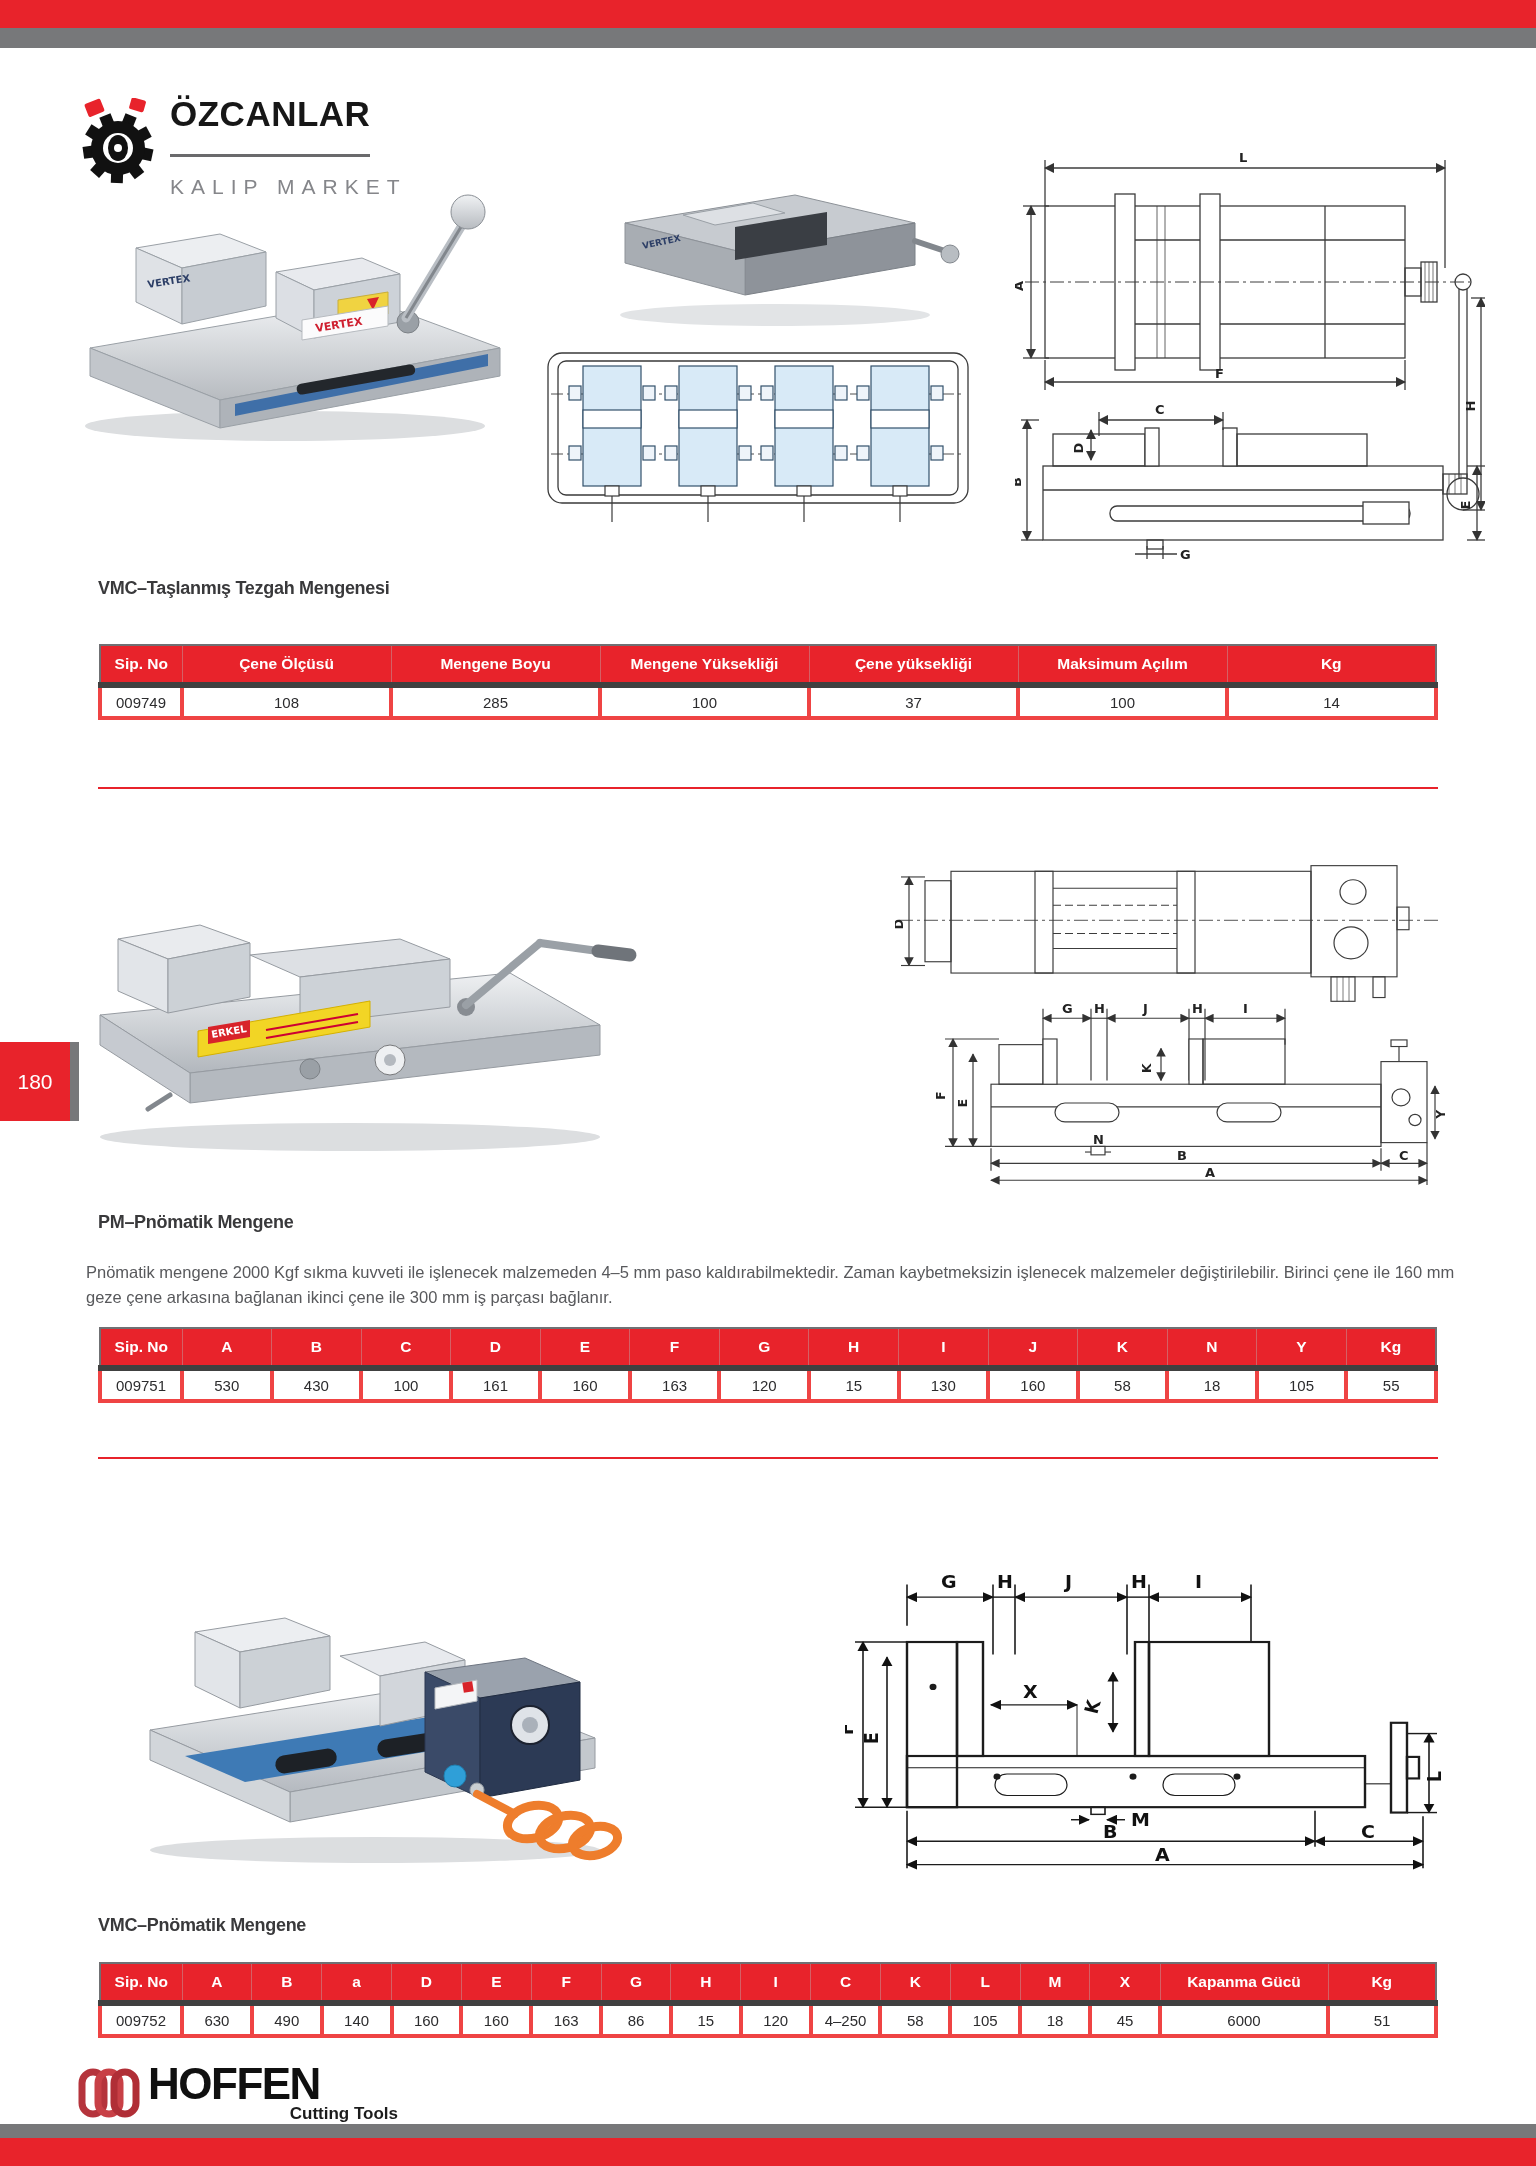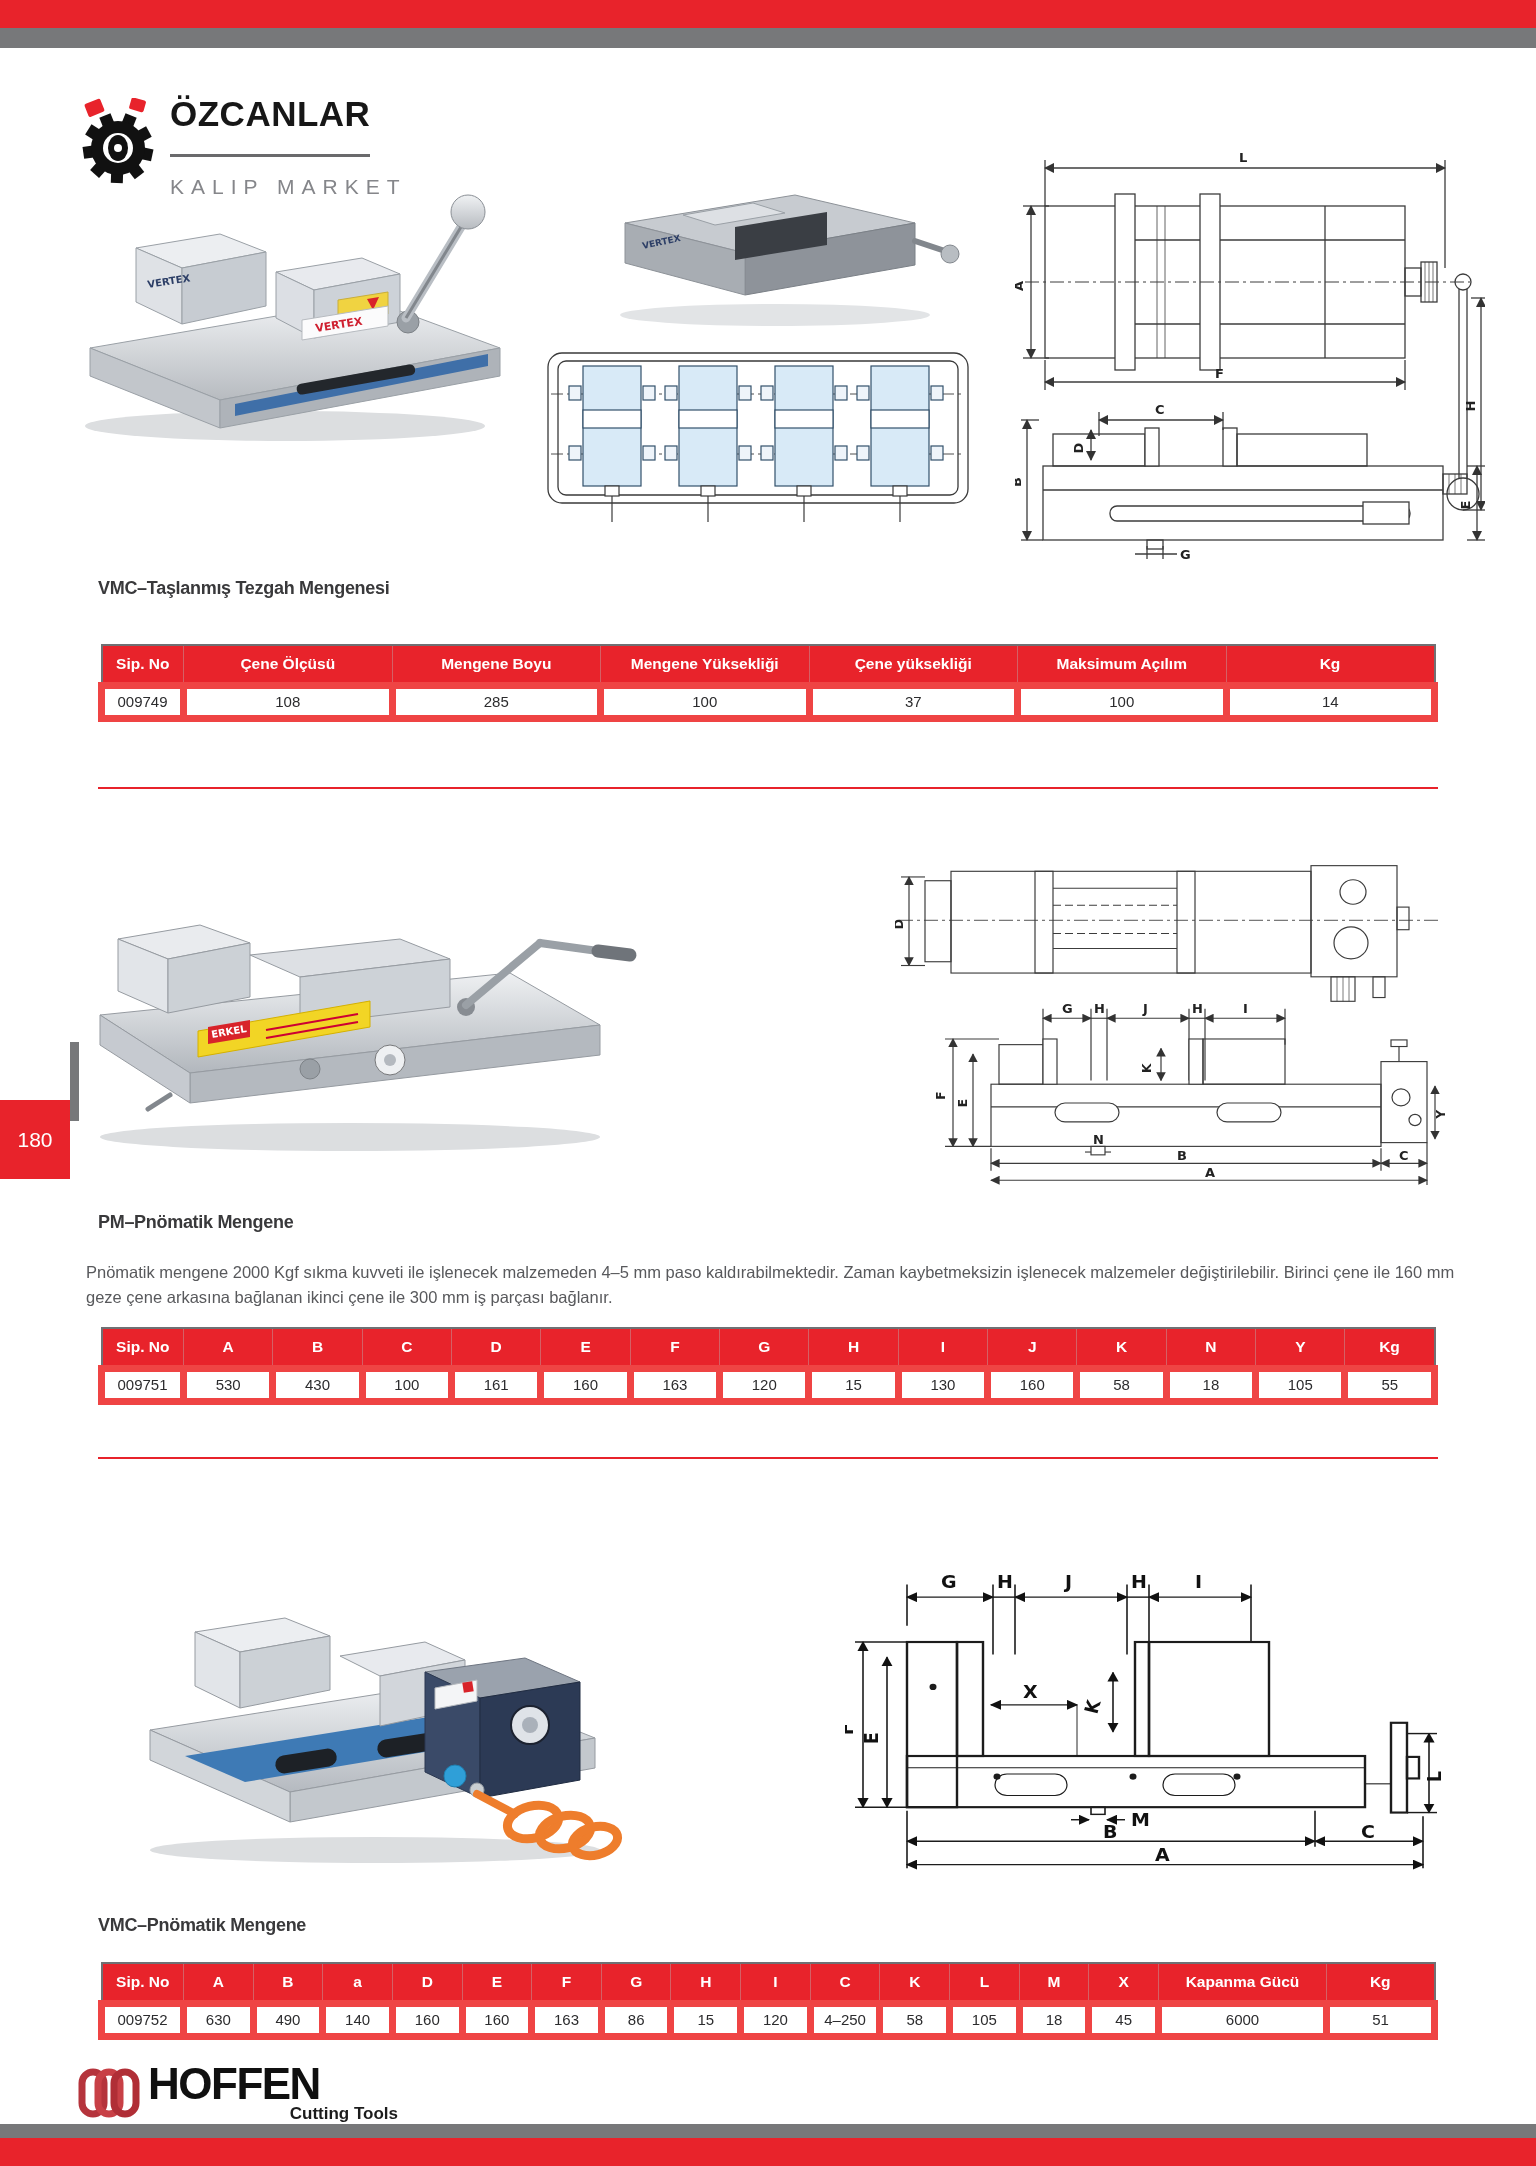--- a/index.html
+++ b/index.html
@@ -23,21 +23,21 @@
 
   .divider { height:2px; background:#e8232b; }
 
   
   .spec { table-layout:fixed; border-collapse:collapse; width:1340px; background:#fff;
           border:2px solid #707073; }
   .spec th { background:#e8232b; color:#fff; font-size:15.5px; font-weight:bold;
              height:40px; border-right:1px solid #d46065; border-bottom:6px solid #404040;
              text-align:center; padding:0 12px; }
   .spec td { height:33px; font-size:15px; color:#2c2c2e; text-align:center;
-             border:7px solid #ef4444; }
+             border:4px solid #ef4444; }
   .spec th:first-child { width:82px; }
   #t3 th:nth-child(16) { width:168px; }
   #t3 th:nth-child(17) { width:108px; }
 
   
   .page-tab { background:#e8232b; width:70px; height:79px; color:#fff; font-size:21px;
               display:flex; align-items:center; justify-content:center; }
   .page-tab-strip { background:#77787a; width:9px; height:79px; }
 
   
@@ -392,21 +392,21 @@
     <text class="dim" x="256" y="221" transform="rotate(-90 256 221)" text-anchor="middle">K</text>
     <text class="dim" x="50" y="250" transform="rotate(-90 50 250)" text-anchor="middle">F</text>
     <text class="dim" x="72" y="258" transform="rotate(-90 72 258)" text-anchor="middle">E</text>
     <text class="dim" x="550" y="270" transform="rotate(-90 550 270)" text-anchor="middle">Y</text>
     <text class="dim" x="198" y="302" font-size="11">N</text>
     <text class="dim" x="282" y="318">B</text>
     <text class="dim" x="504" y="318">C</text>
     <text class="dim" x="310" y="336">A</text>
   </svg>
 
-  <div class="abs page-tab" style="left:0;top:1100px;">
+  <div class="abs page-tab" style="left:0;top:1042px;">
     <span>180</span>
   </div>
   <div class="abs page-tab-strip" style="left:70px;top:1042px;"></div>
 
   <div class="abs section-title" style="left:98px;top:1212px;">PM–Pnömatik Mengene</div>
   <div class="abs section-desc" style="left:86px;top:1260px;width:1385px;">Pnömatik mengene 2000 Kgf sıkma kuvveti ile işlenecek malzemeden 4–5 mm paso kaldırabilmektedir. Zaman kaybetmeksizin işlenecek malzemeler değiştirilebilir. Birinci çene ile 160 mm geze çene arkasına bağlanan ikinci çene ile 300 mm iş parçası bağlanır.</div>
   <table class="abs spec" id="t2" style="left:98px;top:1327px;">
       <thead>
         <tr>
           <th>Sip. No</th>

